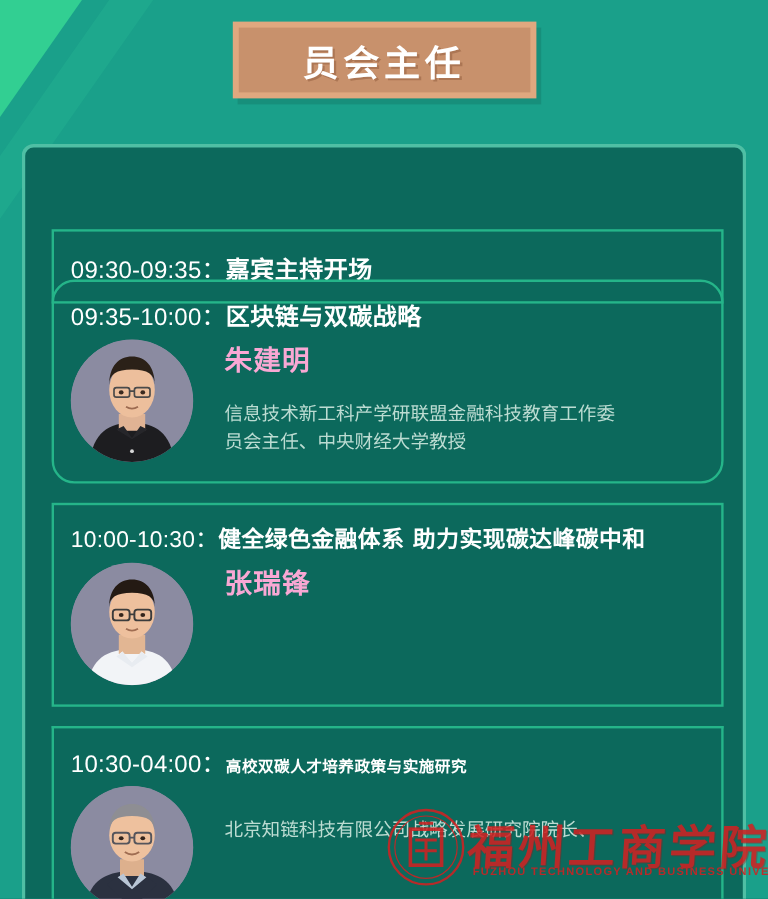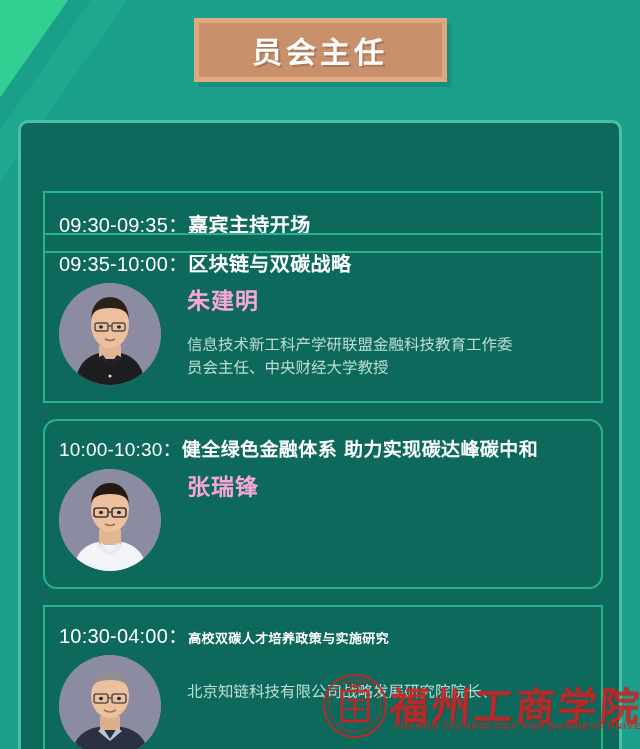--- a/index.html
+++ b/index.html
@@ -44,22 +44,22 @@
     z-index:4;
   }
   .panel-inner{position:relative;width:100%;height:100%;}
   
   .item{
     position:absolute;left:16px;width:560px;box-sizing:border-box;
     border:2px solid #25b589;
     background:transparent;
   }
   .item.i0{top:22px;height:62px;margin-top:40px;}
-  .item.i1{top:104px;height:170px;}
-  .item.i2{top:290px;height:170px;border-radius:14px;}
+  .item.i1{top:104px;height:170px;border-radius:19px;}
+  .item.i2{top:290px;height:170px;}
   .item.i3{top:476px;height:162px;border-bottom:none;}
   .headline{
     position:absolute;left:14px;top:13px;right:8px;
     white-space:nowrap;color:#ffffff;
   }
   .item.i0 .headline{top:16px;}
   .time{
     font-size:20px;font-weight:normal;letter-spacing:.2px;
     font-family:"Liberation Sans","DejaVu Sans",sans-serif;
   }

